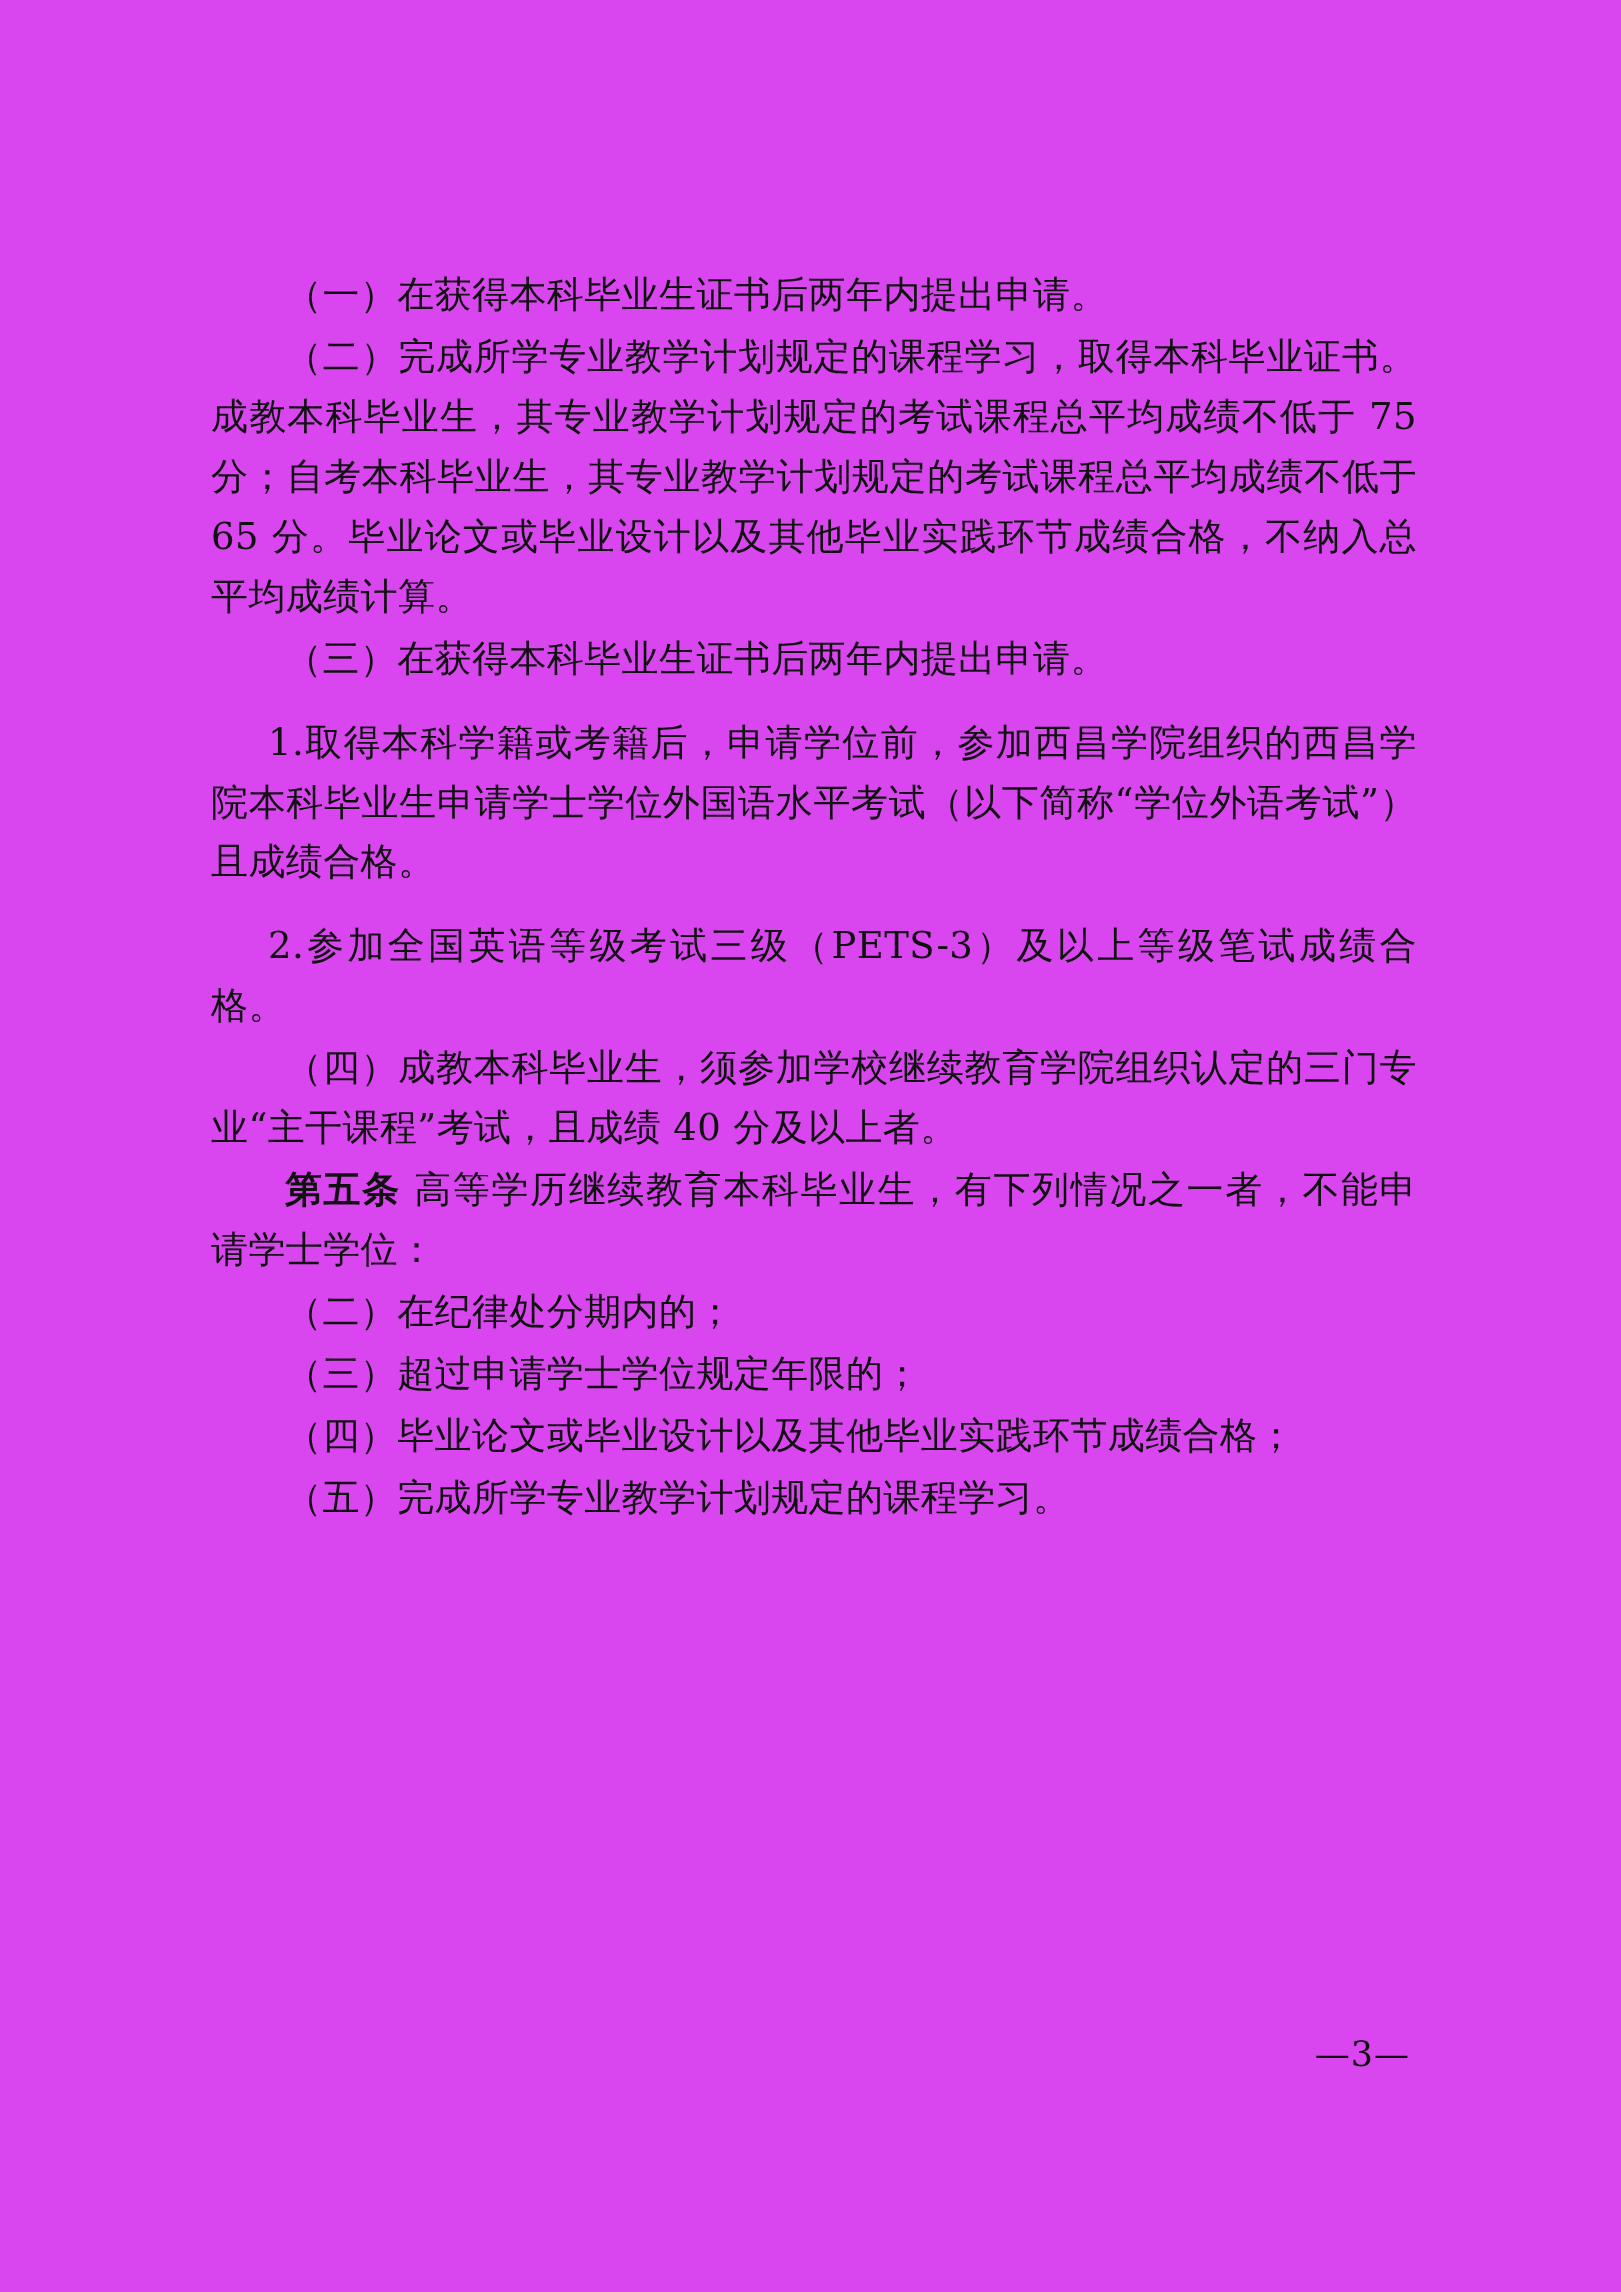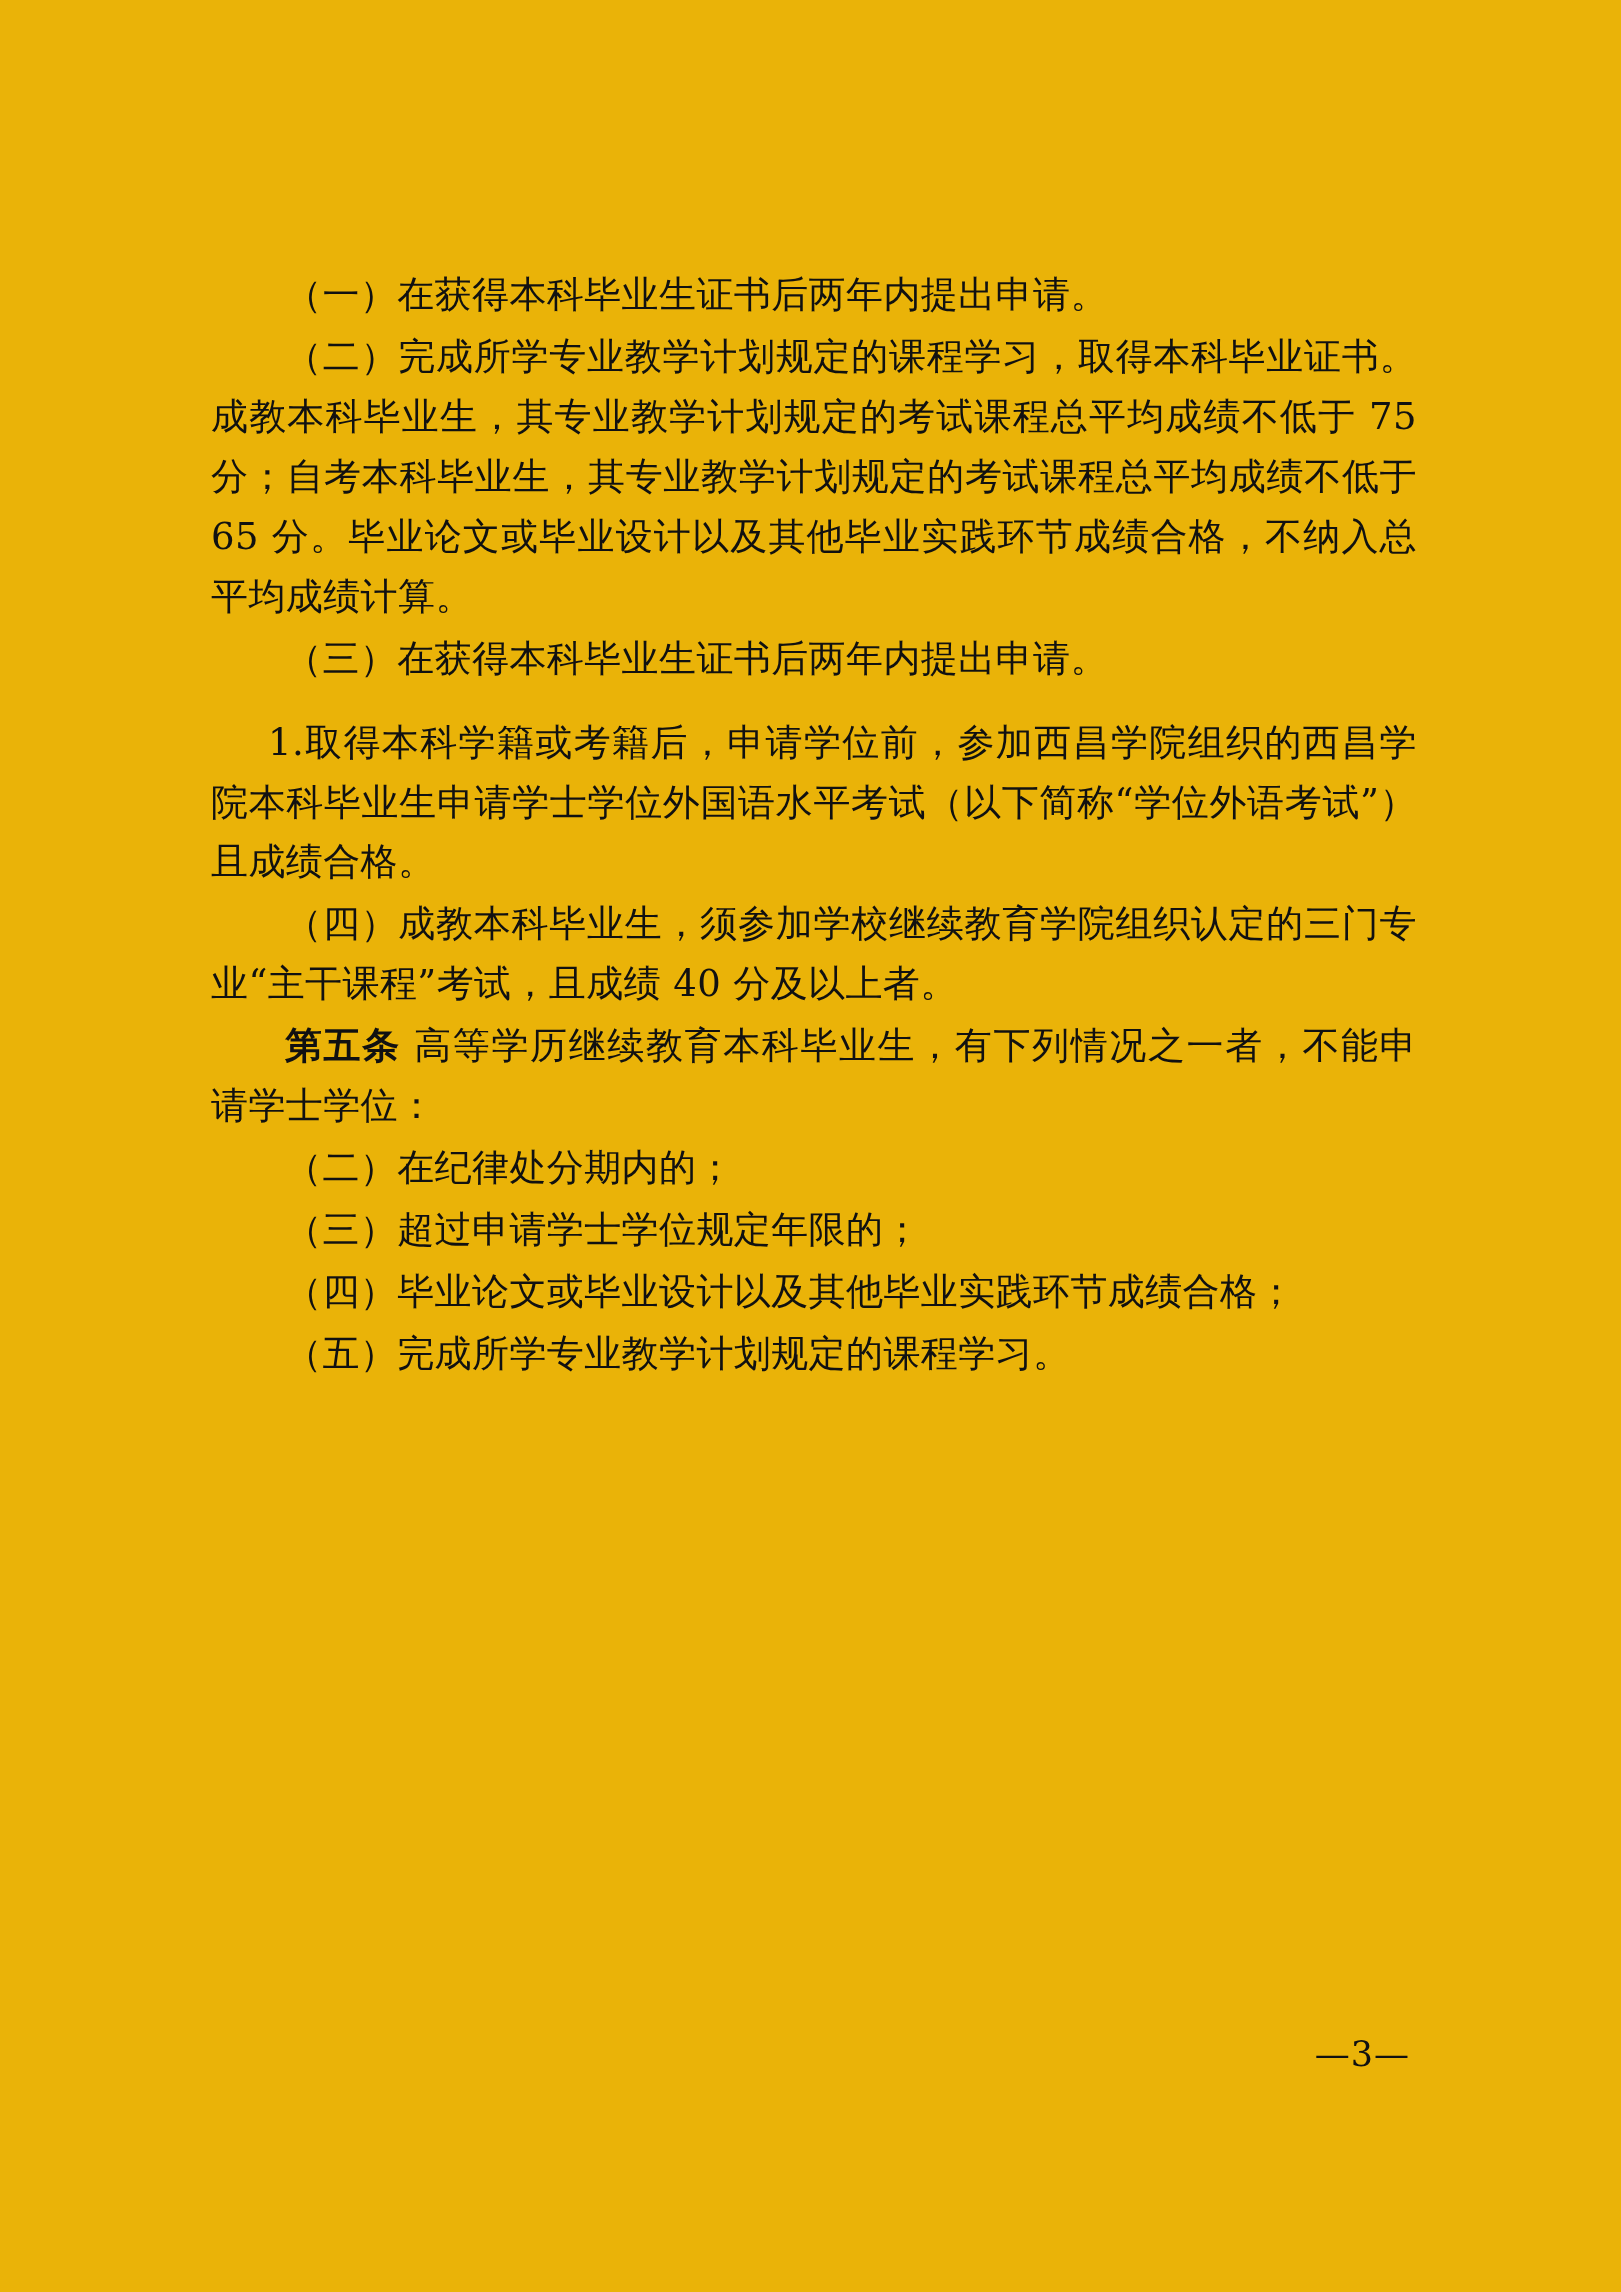--- a/index.html
+++ b/index.html
@@ -4,21 +4,21 @@
 <style>
   html, body {
     margin: 0;
     padding: 0;
     background: #ffffff;
   }
   .page {
     position: relative;
     width: 1621px;
     height: 2293px;
-    background: #eab308;
+    background: #d946ef;
     font-family: "DejaVu Serif", "Liberation Serif", serif;
     color: #111111;
     overflow: hidden;
   }
   .content {
     position: absolute;
     left: 211px;
     top: 265px;
     width: 1206px;
   }
@@ -57,20 +57,21 @@
   <div class="content">
 
     <p class="indent">（一）在获得本科毕业生证书后两年内提出申请。</p>
 
     <p class="indent">（二）完成所学专业教学计划规定的课程学习，取得本科毕业证书。成教本科毕业生，其专业教学计划规定的考试课程总平均成绩不低于 75 分；自考本科毕业生，其专业教学计划规定的考试课程总平均成绩不低于 65 分。毕业论文或毕业设计以及其他毕业实践环节成绩合格，不纳入总平均成绩计算。</p>
 
     <p class="indent">（三）在获得本科毕业生证书后两年内提出申请。</p>
 
     <p class="indent-sm">1.取得本科学籍或考籍后，申请学位前，参加西昌学院组织的西昌学院本科毕业生申请学士学位外国语水平考试（以下简称“学位外语考试”）且成绩合格。</p>
 
+    <p class="indent-sm">2.参加全国英语等级考试三级（PETS-3）及以上等级笔试成绩合格。</p>
 
     <p class="indent">（四）成教本科毕业生，须参加学校继续教育学院组织认定的三门专业“主干课程”考试，且成绩 40 分及以上者。</p>
 
     <p class="indent">
       <span class="bold">第五条</span><span> 高等学历继续教育本科毕业生，有下列情况之一者，不能申请学士学位：</span>
     </p>
 
 
     <p class="indent">（二）在纪律处分期内的；</p>
 

